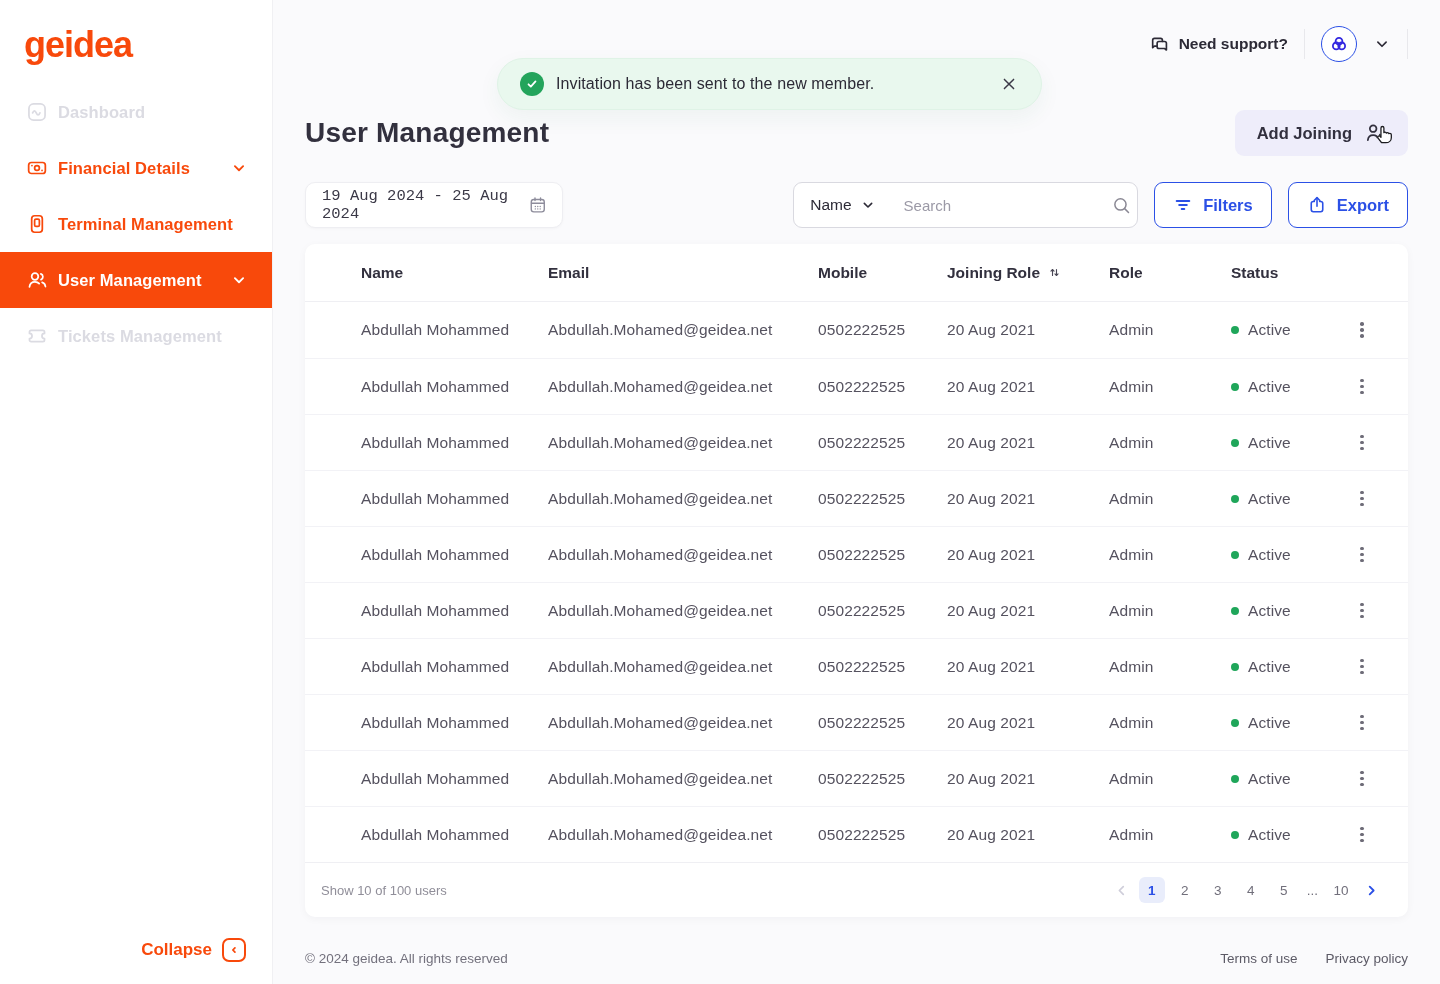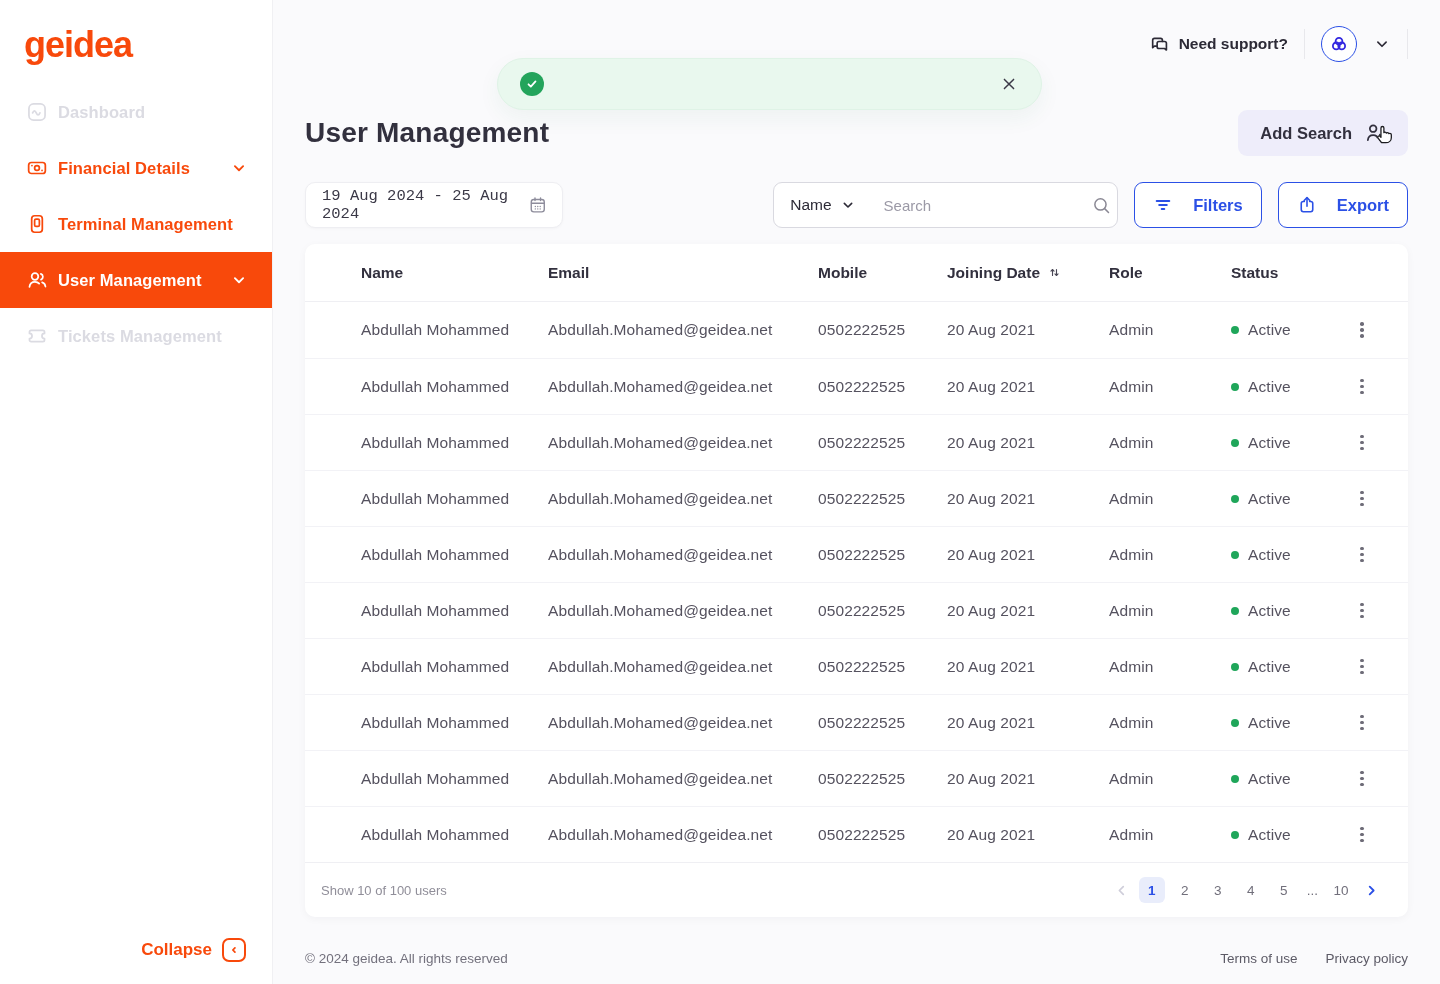--- a/index.html
+++ b/index.html
@@ -57,21 +57,21 @@
   .filter-right { margin-left:auto; display:flex; align-items:center; gap:16px; }
   .search-combo { width:345px; height:46px; background:#fff; border:1px solid #D9D9E0; border-radius:9px; display:flex; align-items:center; }
   .cat-select { display:flex; align-items:center; gap:8px; padding:0 14px 0 16px; cursor:pointer; height:100%; }
   .cat-label { font-size:15.5px; color:#2C2A36; font-weight:500; }
   .cat-select svg { width:16px; height:16px; color:#2C2A36; }
   .combo-div { width:1px; height:100%; background:#E2E2E8; }
   .search-box { flex:1; display:flex; align-items:center; padding:0 14px; gap:8px; }
   .search-box input { flex:1; border:none; outline:none; font-size:15px; color:#3A3846; background:transparent; font-family:inherit; }
   .search-box input::placeholder { color:#9B99A6; }
   .search-box svg { width:21px; height:21px; color:#8A8894; }
-  .btn-outline { height:46px; background:#fff; border:1.6px solid #2B50E6; border-radius:9px; color:#2B50E6; font-size:16.5px; font-weight:700; display:flex; align-items:center; gap:20px; padding:0 18px; cursor:pointer; font-family:inherit; }
+  .btn-outline { height:46px; background:#fff; border:1.6px solid #2B50E6; border-radius:9px; color:#2B50E6; font-size:16.5px; font-weight:700; display:flex; align-items:center; gap:10px; padding:0 18px; cursor:pointer; font-family:inherit; }
   .btn-outline svg { width:20px; height:20px; }
 
   .card { margin-top:16px; background:#fff; border-radius:10px; box-shadow:0 2px 8px rgba(20,20,43,.04); overflow:hidden; }
   .t-head, .t-row { display:grid; grid-template-columns:187px 270px 129px 162px 122px 125px 1fr; align-items:center; padding:0 24px 0 56px; }
   .t-head { height:58px; border-bottom:1px solid #EFEFF3; }
   .th { font-size:15.5px; font-weight:700; color:#32303E; display:flex; align-items:center; gap:6px; }
   .th svg { width:17px; height:17px; color:#4A4856; }
   .t-row { height:56px; }
   .t-row + .t-row { border-top:1px solid #F2F2F6; }
   .cv { font-size:15.5px; color:#55525F; letter-spacing:.1px; }
@@ -198,31 +198,32 @@
       </span>
       <span class="vdiv"></span>
     </div>
 
     <div class="toast">
       <span class="toast-check">
         <svg viewBox="0 0 24 24" fill="none" stroke="#FFFFFF" stroke-width="3" stroke-linecap="round" stroke-linejoin="round">
             <path d="M6 12.5l4 4 8-9"></path>
           </svg>
       </span>
+      <span class="toast-msg">Invitation has been sent to the new member.</span>
       <button class="toast-close">
         <svg viewBox="0 0 24 24" fill="none" stroke="currentColor" stroke-width="1.8" stroke-linecap="round">
             <path d="M6.5 6.5l11 11M17.5 6.5l-11 11"></path>
           </svg>
       </button>
     </div>
 
     <div class="title-row">
       <h1 class="page-title">User Management</h1>
       <button class="add-members">
-        <span>Add Search</span>
+        <span>Add Joining</span>
         <svg viewBox="0 0 24 24" fill="none" stroke="currentColor" stroke-width="1.9" stroke-linecap="round" stroke-linejoin="round">
             <circle cx="10" cy="7.3" r="3.6"></circle>
             <path d="M4.2 19.8c.4-3.5 2.7-5.4 5.8-5.4 1.5 0 2.8.4 3.8 1.2"></path>
             <path d="M17.3 13.8v5.8M14.4 16.7h5.8"></path>
           </svg>
       </button>
     </div>
 
     <div class="filter-row">
       <div class="date-picker">
@@ -272,21 +273,21 @@
         <div class="th">
             <span>Name</span>
           </div>
         <div class="th">
             <span>Email</span>
           </div>
         <div class="th">
             <span>Mobile</span>
           </div>
         <div class="th">
-          <span>Joining Date</span>
+          <span>Joining Role</span>
           <svg viewBox="0 0 24 24" fill="none" stroke="currentColor" stroke-width="1.6" stroke-linecap="round" stroke-linejoin="round">
               <path d="M9.2 16.2V7.8M7 10l2.2-2.2L11.4 10"></path>
               <path d="M14.8 7.8v8.4M12.6 14l2.2 2.2L17 14"></path>
             </svg>
         </div>
         <div class="th">
             <span>Role</span>
           </div>
         <div class="th">
             <span>Status</span>

